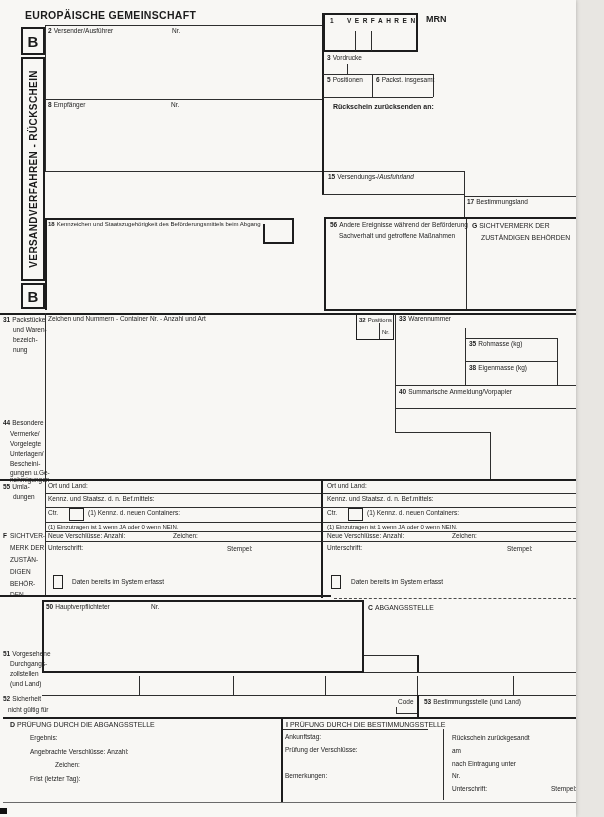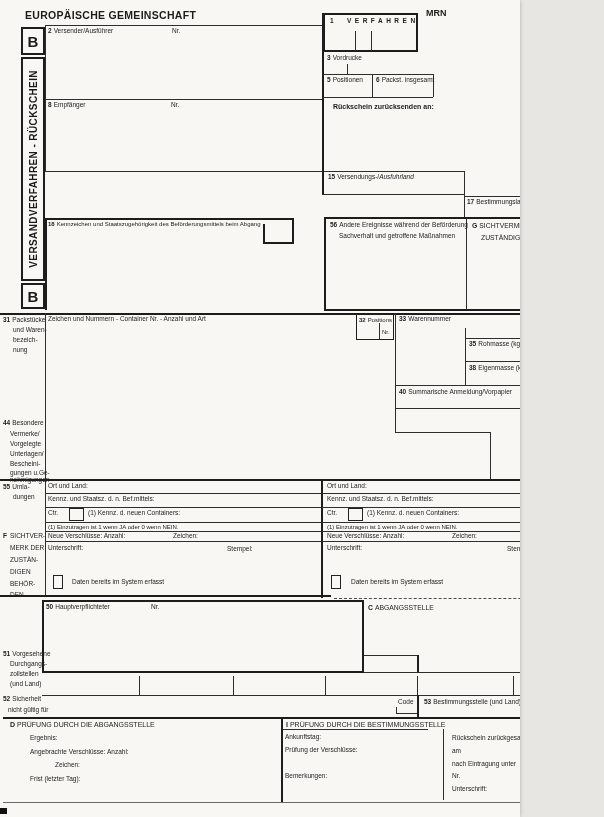--- a/index.html
+++ b/index.html
@@ -1,16 +1,16 @@
 <!DOCTYPE html>
 <html><head>
 <meta charset="utf-8">
 <style>
   html,body{margin:0;padding:0;background:#e8e6e2;}
-  .page{position:relative;width:520px;height:817px;background:#f8f7f4;
+  .page{position:relative;width:576px;height:817px;background:#f8f7f4;
         font-family:"Liberation Sans",sans-serif;color:#1a1a1a;overflow:hidden;
         box-shadow:0 0 4px rgba(0,0,0,.25);}
   .lbl{position:absolute;font-size:6.5px;line-height:1.05;white-space:nowrap;color:#1c1c1c;}
   .lbl b{margin-right:2px;}
   .sm{font-size:6px;}
   .md{font-size:7px;}
   .it{font-style:italic;}
   .hl{position:absolute;height:1px;background:#2e2e2e;}
   .vl{position:absolute;width:1px;background:#2e2e2e;}
   .hk{height:2px;background:#1d1d1d;}
@@ -53,21 +53,21 @@
   <div class="hl" style="left:45px;top:99px;width:277px;"></div>
   <div class="lbl" style="left:48px;top:102px;"><b>8</b><span>Empfänger</span></div>
   <div class="lbl" style="left:171px;top:102px;">Nr.</div>
   <div class="hl" style="left:45px;top:171px;width:419px;"></div>
 
   <div class="box" style="left:323px;top:13px;width:95px;height:39px;"></div>
   <div class="lbl" style="left:330px;top:18px;"><b>1</b></div>
   <div class="lbl verf" style="left:347px;top:18px;">VERFAHREN</div>
   <div class="vl" style="left:355px;top:31px;height:20px;"></div>
   <div class="vl" style="left:371px;top:31px;height:20px;"></div>
-  <div class="lbl mrn" style="left:426px;top:9px;">MRN</div>
+  <div class="lbl mrn" style="left:426px;top:15px;">MRN</div>
 
   <div class="lbl" style="left:327px;top:55px;"><b>3</b><span>Vordrucke</span></div>
   <div class="vl" style="left:347px;top:64px;height:10px;"></div>
   <div class="hl" style="left:323px;top:74px;width:110px;"></div>
   <div class="vl" style="left:372px;top:74px;height:23px;"></div>
   <div class="vl" style="left:433px;top:74px;height:23px;"></div>
   <div class="hl" style="left:323px;top:97px;width:110px;"></div>
   <div class="lbl" style="left:327px;top:77px;"><b>5</b><span>Positionen</span></div>
   <div class="lbl" style="left:376px;top:77px;"><b>6</b><span>Packst. insgesamt</span></div>
   <div class="lbl md" style="left:333px;top:103px;font-weight:700;">Rückschein zurücksenden an:</div>

